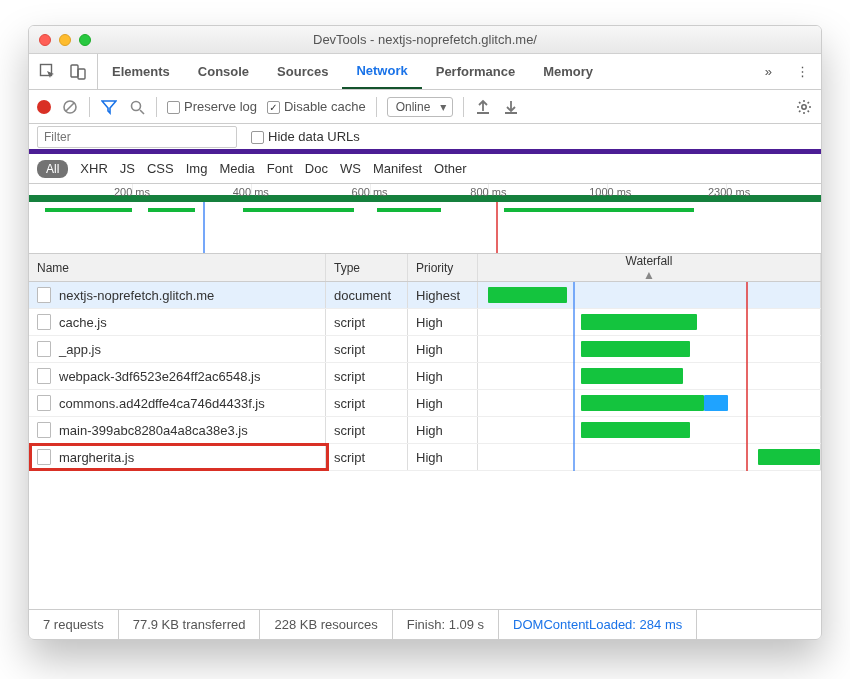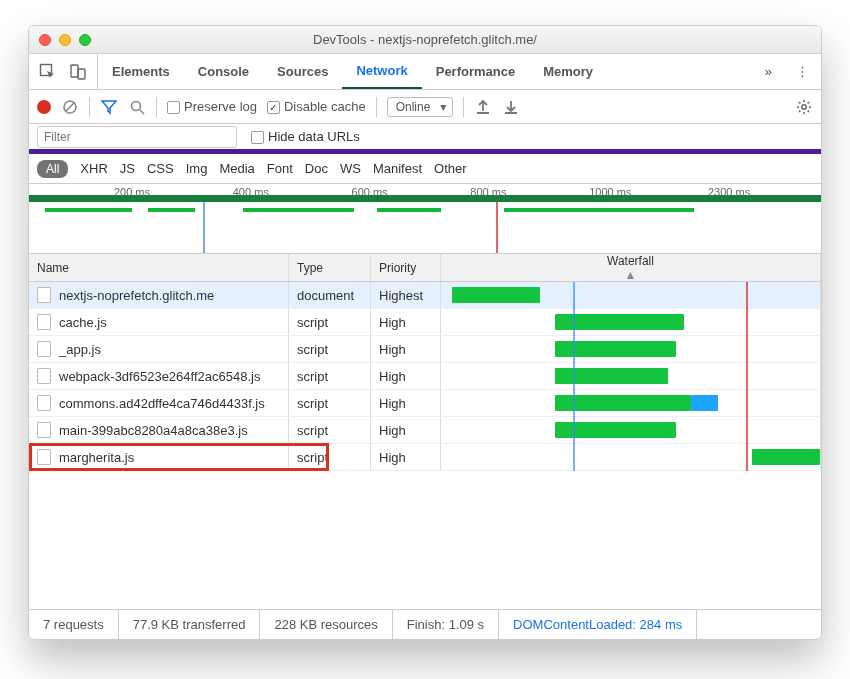--- a/index.html
+++ b/index.html
@@ -81,21 +81,21 @@
   .tickline { position:absolute; top:0; bottom:0; width:1px; background:#eee; }
   .ov-body { position:absolute; top:18px; left:0; right:0; bottom:0; }
   .ov-bar { position:absolute; height:4px; background:#12b83a; top:6px; }
   .ov-v { position:absolute; top:0; bottom:0; width:2px; }
   .ov-v.blue { background:#3b82f6; opacity:.7; }
   .ov-v.red  { background:#e03e3e; opacity:.8; }
   
   .table { flex:1; display:flex; flex-direction:column; }
   .thead { height:28px; display:flex; background:#f1f1f1; border-bottom:1px solid #ccc; font-size:12px; color:#333; }
   .th, .td { display:flex; align-items:center; padding:0 8px; border-right:1px solid #ddd; }
-  .col-name { width:260px; }
+  .col-name { width:297px; }
   .col-type { width:82px; }
   .col-prio { width:70px; }
   .col-wf   { flex:1; position:relative; }
   .th.col-wf { justify-content:space-between;flex-direction:column; }
   .tbody { flex:1; position:relative; }
   .row { height:27px; display:flex; border-bottom:1px solid #eee; background:#fff; }
   .row.sel { background:#e4f0fd; }
   .fileicon { width:14px; height:16px; border:1px solid #bbb; margin-right:8px; background:linear-gradient(#fff,#fff); border-radius:1px; position:relative; }
   .wf-area { position:absolute; left:0; right:0; top:0; bottom:0; }
   .wf-bar { position:absolute; height:16px; top:5px; background:#14c43e; border-radius:1px; }

